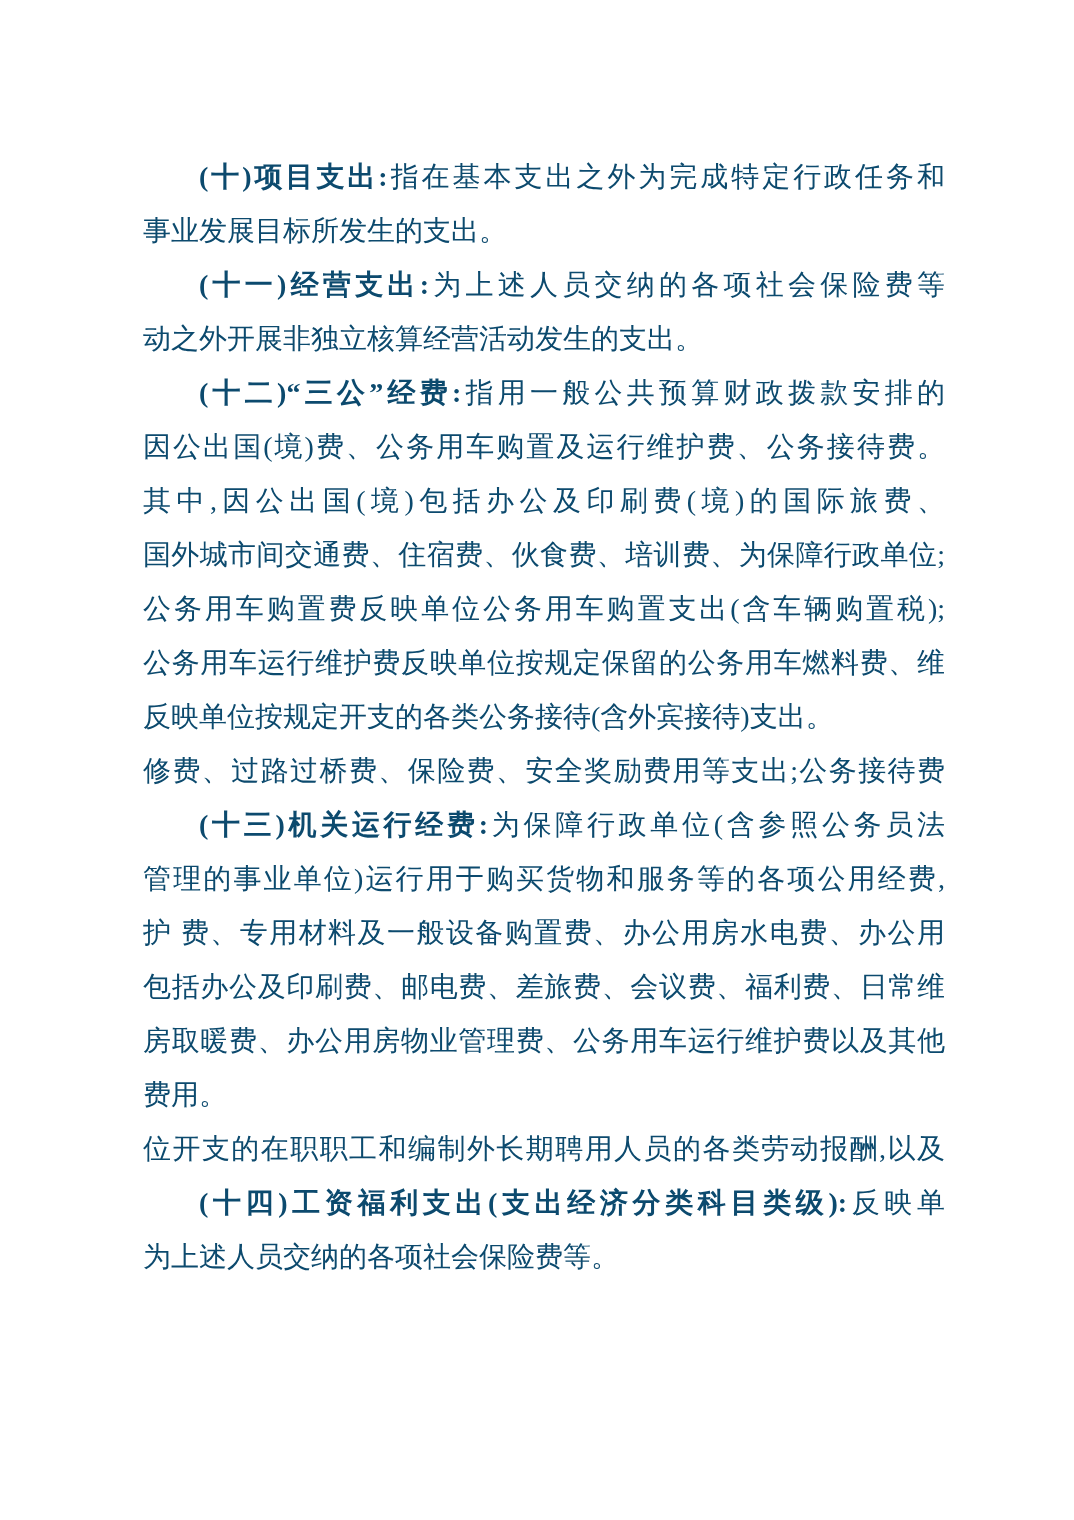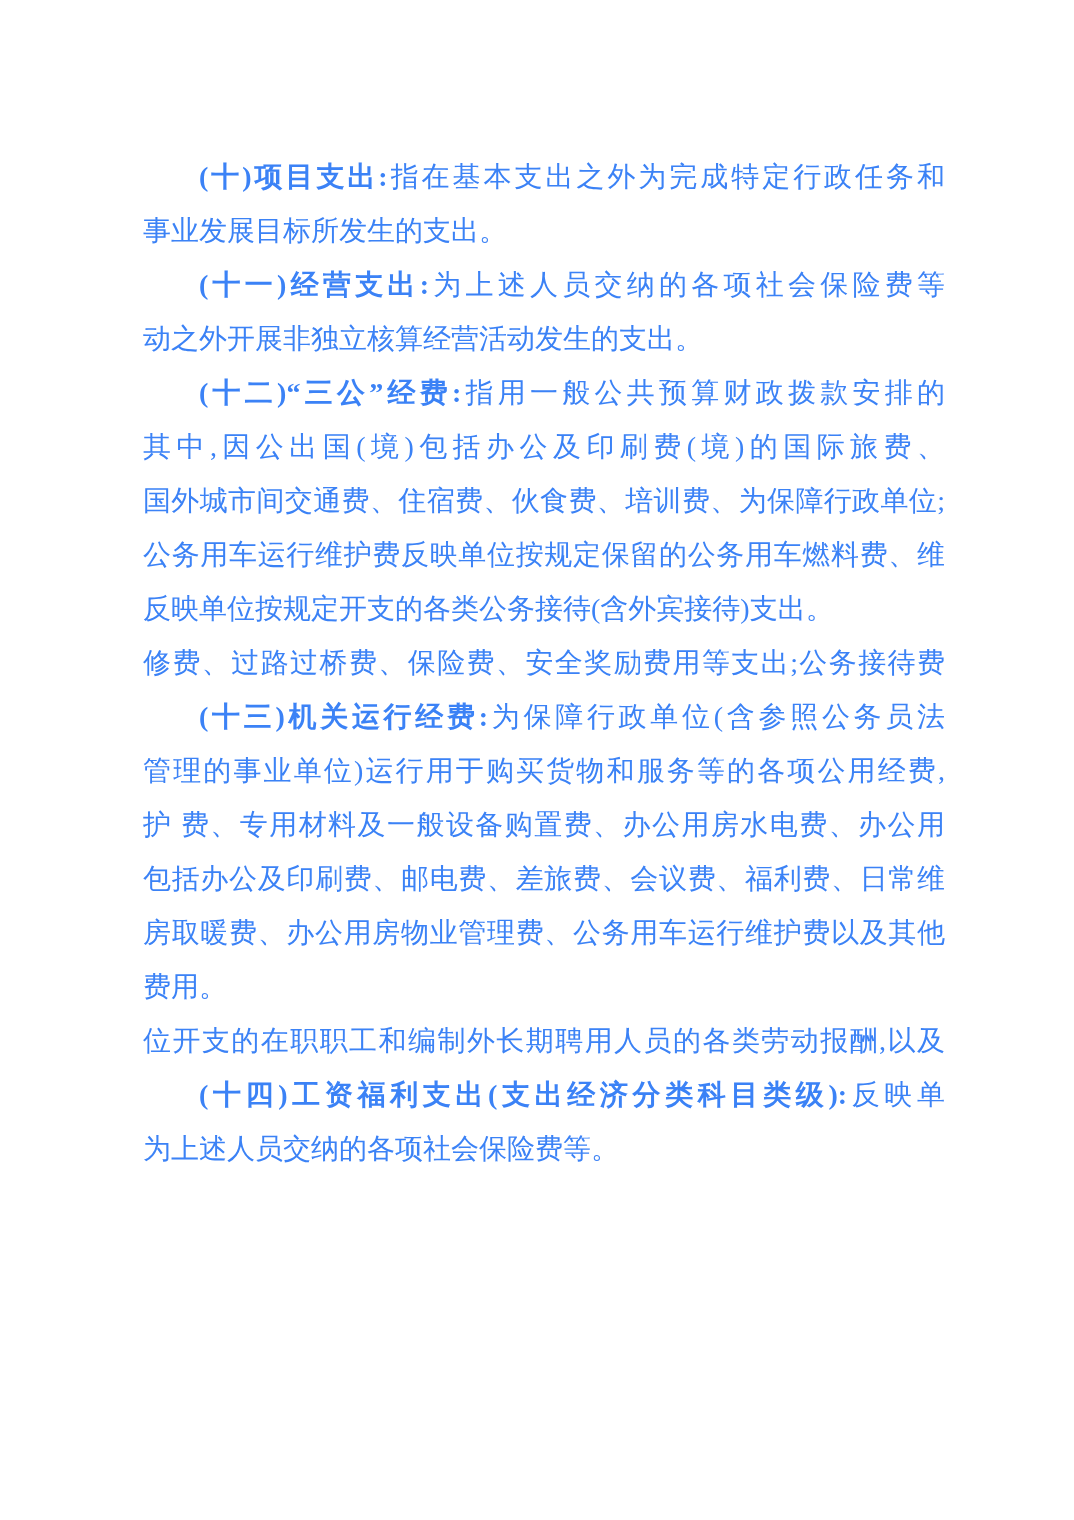--- a/index.html
+++ b/index.html
@@ -43,33 +43,35 @@
     text-align-last: left;
   }
   .lead {
     font-weight: 700;
   }
 </style>
 </head>
 <body>
 
 <div class="page" style="background: rgb(255, 255, 255);">
-  <div class="text-block" style="color: #3b82f6;">
+  <div class="text-block" style="color: #0c4a6e;">
       <div class="paragraph">
         <div class="line first"><span class="lead">(十)项目支出:</span><span>指在基本支出之外为完成特定行政任务和</span></div>
         <div class="line para-end">事业发展目标所发生的支出。</div>
       </div>
       <div class="paragraph">
         <div class="line first"><span class="lead">(十一)经营支出:</span><span>为上述人员交纳的各项社会保险费等</span></div>
         <div class="line para-end">动之外开展非独立核算经营活动发生的支出。</div>
       </div>
       <div class="paragraph">
         <div class="line first"><span class="lead">(十二)“三公”经费:</span><span>指用一般公共预算财政拨款安排的</span></div>
+        <div class="line">因公出国(境)费、公务用车购置及运行维护费、公务接待费。</div>
         <div class="line">其中,因公出国(境)包括办公及印刷费(境)的国际旅费、</div>
         <div class="line">国外城市间交通费、住宿费、伙食费、培训费、为保障行政单位;</div>
+        <div class="line">公务用车购置费反映单位公务用车购置支出(含车辆购置税);</div>
         <div class="line">公务用车运行维护费反映单位按规定保留的公务用车燃料费、维</div>
         <div class="line para-end">反映单位按规定开支的各类公务接待(含外宾接待)支出。</div>
         <div class="line">修费、过路过桥费、保险费、安全奖励费用等支出;公务接待费</div>
       </div>
       <div class="paragraph">
         <div class="line first"><span class="lead">(十三)机关运行经费:</span><span>为保障行政单位(含参照公务员法</span></div>
         <div class="line">管理的事业单位)运行用于购买货物和服务等的各项公用经费,</div>
         <div class="line">护 费、专用材料及一般设备购置费、办公用房水电费、办公用</div>
         <div class="line">包括办公及印刷费、邮电费、差旅费、会议费、福利费、日常维</div>
         <div class="line">房取暖费、办公用房物业管理费、公务用车运行维护费以及其他</div>

